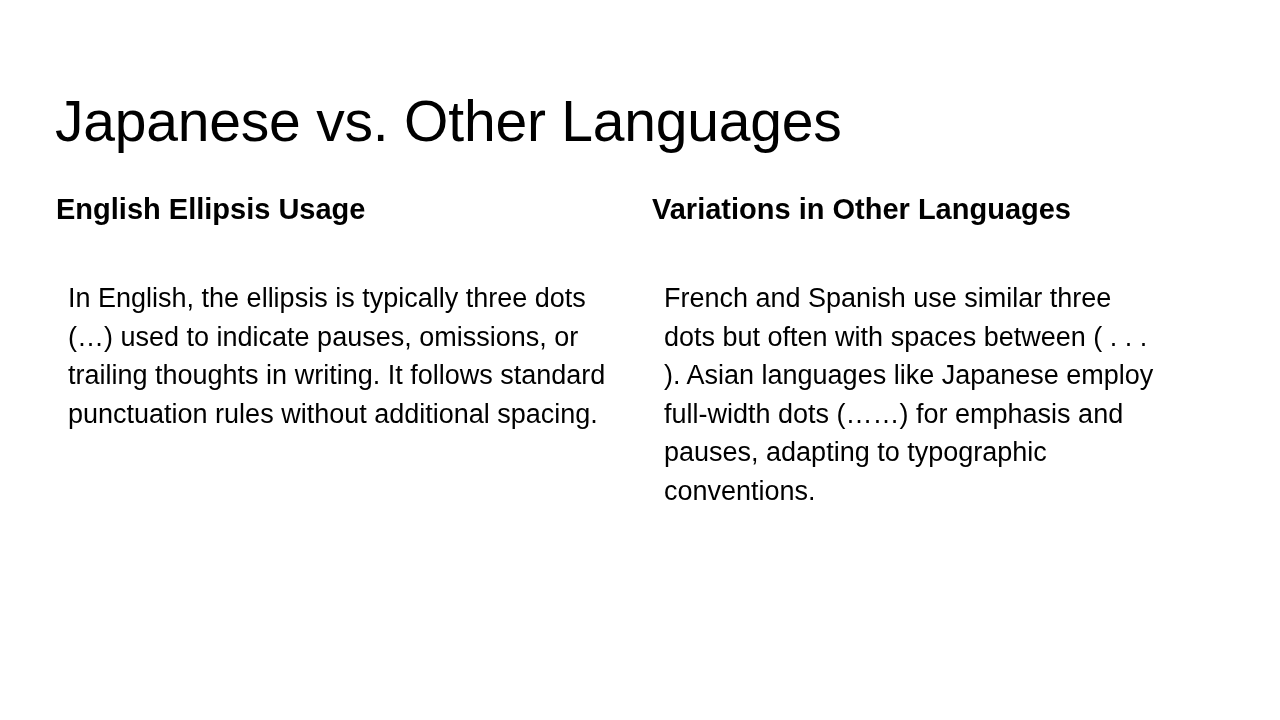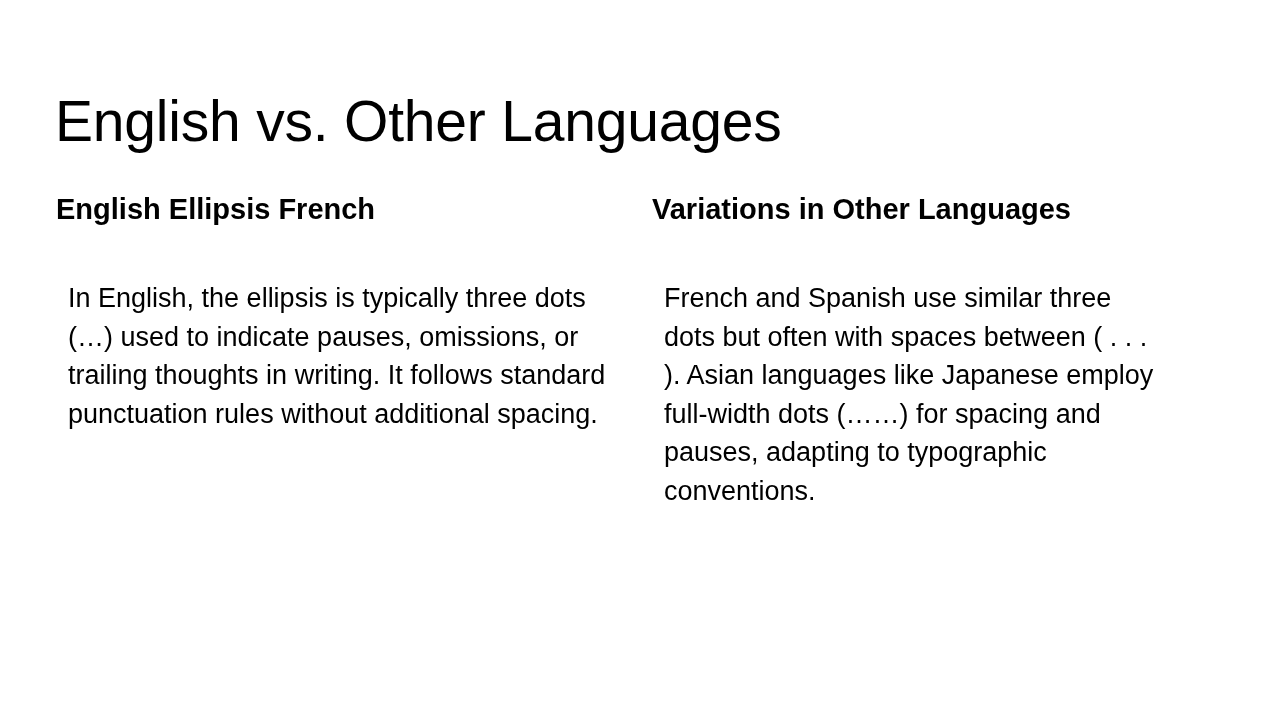--- a/index.html
+++ b/index.html
@@ -72,25 +72,25 @@
   }
   .column-right .column-body {
     width: 500px;
   }
 </style>
 </head>
 <body>
 
 <div class="slide">
 
-  <h1 class="slide-title">English vs. Other Languages</h1>
+  <h1 class="slide-title">Japanese vs. Other Languages</h1>
 
   <div class="column column-left">
-    <h2 class="column-heading">English Ellipsis French</h2>
+    <h2 class="column-heading">English Ellipsis Usage</h2>
     <p class="column-body">In English, the ellipsis is typically three dots (…) used to indicate pauses, omissions, or trailing thoughts in writing. It follows standard punctuation rules without additional spacing.</p>
   </div>
 
   <div class="column column-right">
     <h2 class="column-heading">Variations in Other Languages</h2>
-    <p class="column-body">French and Spanish use similar three dots but often with spaces between ( . . . ). Asian languages like Japanese employ full-width dots (……) for spacing and pauses, adapting to typographic conventions.</p>
+    <p class="column-body">French and Spanish use similar three dots but often with spaces between ( . . . ). Asian languages like Japanese employ full-width dots (……) for emphasis and pauses, adapting to typographic conventions.</p>
   </div>
 
 </div>
 
 </body></html>

